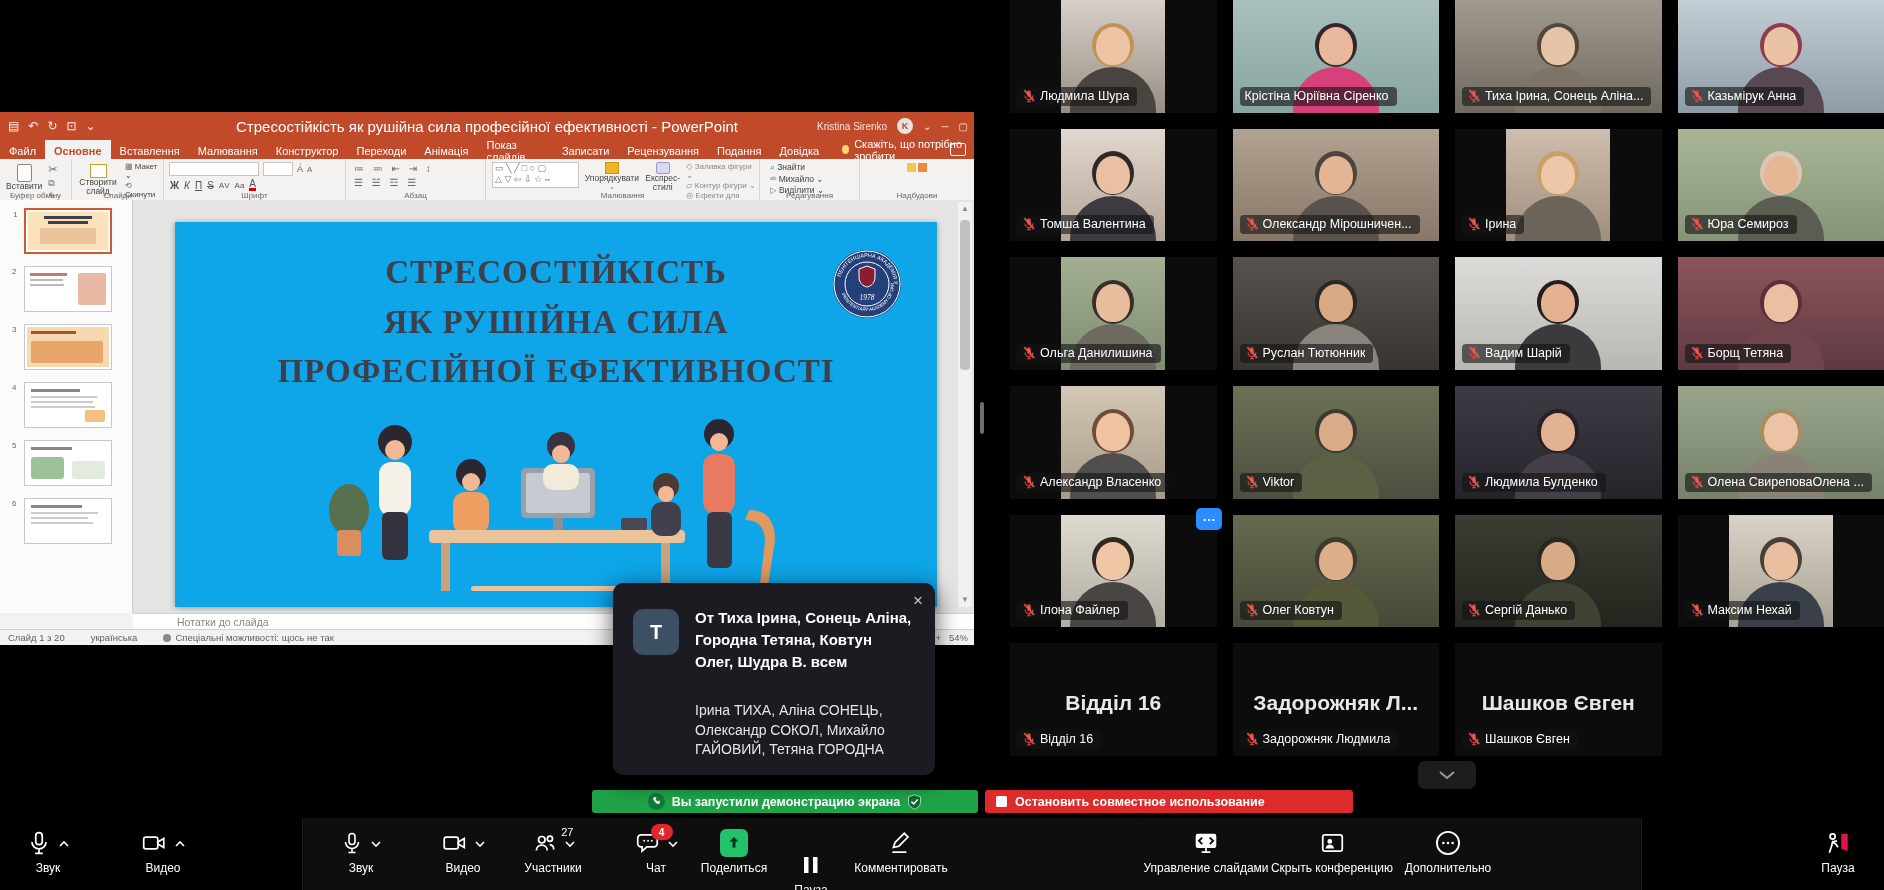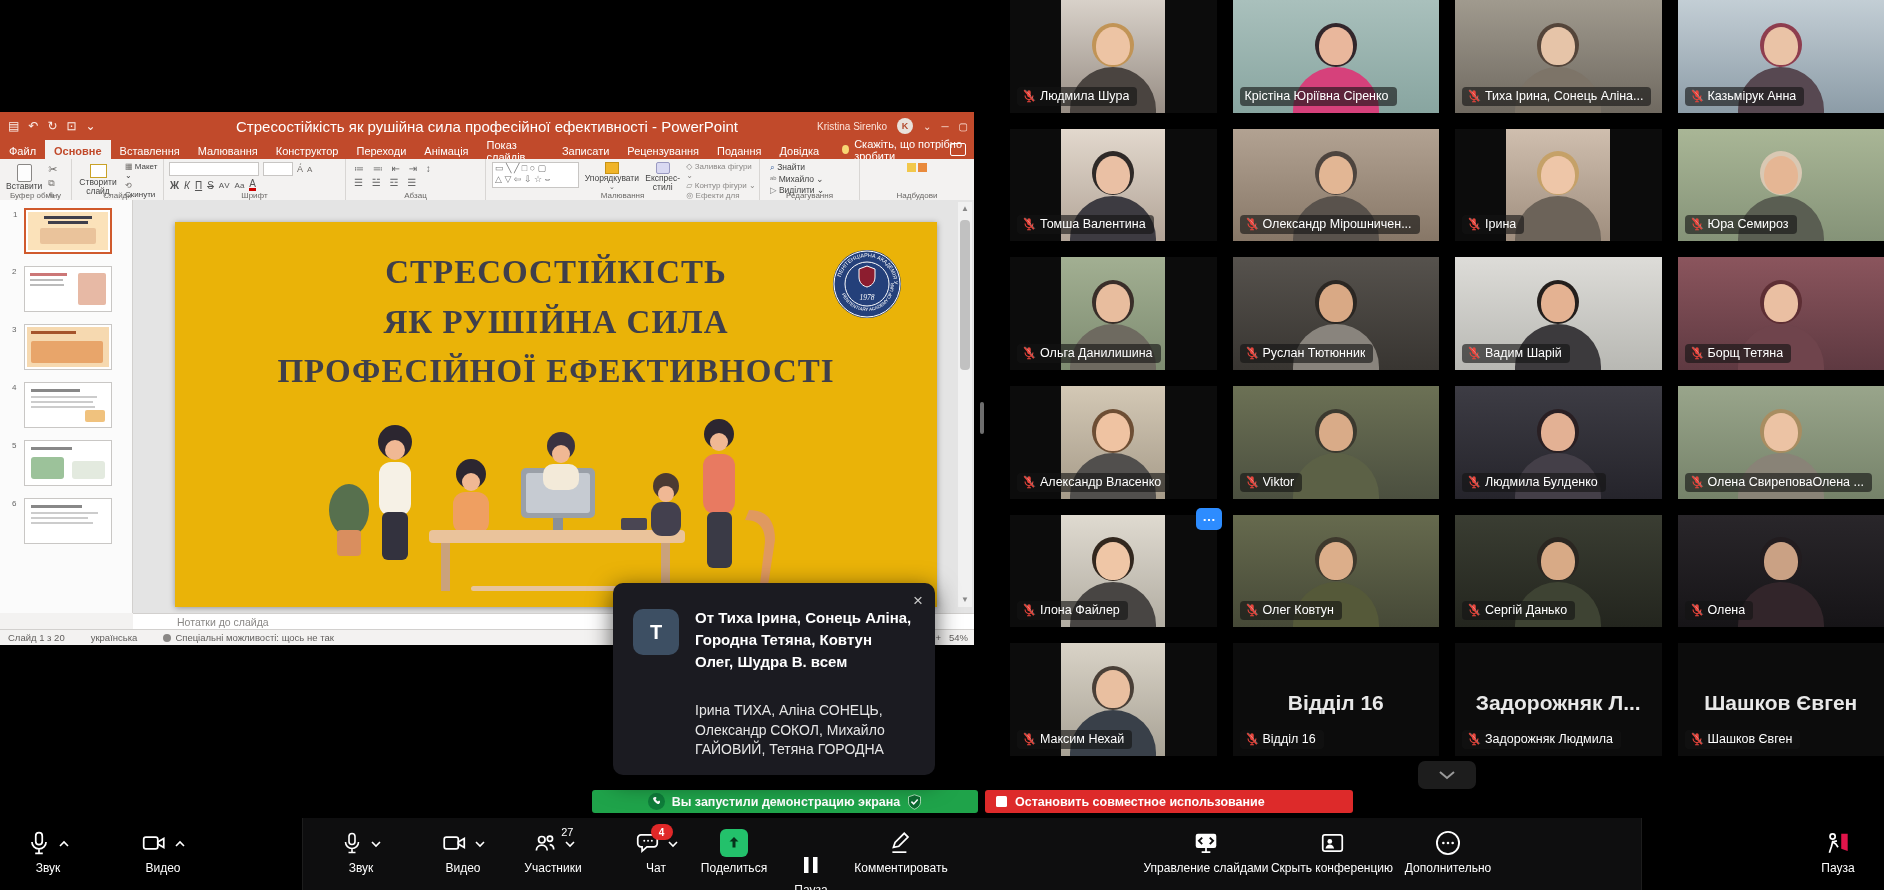--- a/index.html
+++ b/index.html
@@ -27,21 +27,21 @@
   .rbig{display:flex;flex-direction:column;align-items:center;font-size:8px;color:#444;line-height:1.1;padding-top:2px;}
   .rtxt{font-size:8.5px;color:#444;}
   .fontletters{font-size:10px;color:#555;display:flex;gap:5px;align-items:center;}
   .shapebox{border:1px solid #c8c6c4;background:#fff;font-size:9px;color:#777;padding:0 2px;line-height:1.25;}
   .workspace{position:absolute;left:0;top:88px;width:100%;height:413px;background:#e4e4e4;display:flex;}
   .thumbs{width:133px;height:100%;background:#fbfbfb;border-right:1px solid #d2d0ce;box-sizing:border-box;overflow:hidden;padding-top:8px;}
   .thumb{position:relative;margin:0 10px 12px 24px;width:88px;height:46px;background:#fff;border:1px solid #c9c7c5;box-sizing:border-box;}
   .thumb.sel{border:2px solid #d05a2d;}
   .thumb .tnum{position:absolute;left:-13px;top:0;font-size:8px;color:#666;}
   .slidearea{position:relative;flex:1;height:100%;}
-  .slide{position:absolute;left:42px;top:22px;width:762px;height:385px;background:#eab308;box-shadow:0 1px 6px rgba(0,0,0,.35);}
+  .slide{position:absolute;left:42px;top:22px;width:762px;height:385px;background:#0ea5e9;box-shadow:0 1px 6px rgba(0,0,0,.35);}
   .slide-title{margin-top:26px;text-align:center;font-family:"Liberation Serif",serif;font-weight:bold;font-size:33px;line-height:1.5;color:#3f3f4b;letter-spacing:1px;}
   .vscroll{position:absolute;right:2px;top:2px;width:14px;height:405px;background:#f1f1f1;}
   .vscroll .arr{position:absolute;left:0;width:14px;height:14px;font-size:8px;color:#888;text-align:center;line-height:14px;}
   .vthumb{position:absolute;left:2px;top:18px;width:10px;height:150px;background:#c1c1c1;border-radius:4px;}
   .notesbar{position:absolute;left:133px;right:0;top:501px;height:17px;background:#fff;border-top:1px solid #d2d0ce;font-size:10.5px;color:#8a8886;padding:2px 0 0 44px;box-sizing:border-box;}
   .statusbar{position:absolute;left:0;bottom:0;width:100%;height:15px;background:#f3f2f1;border-top:1px solid #d2d0ce;font-size:9.5px;color:#605e5c;display:flex;align-items:center;}
   .statusbar .sleft{display:flex;gap:26px;margin-left:8px;align-items:center;}
   .statusbar .sright{position:absolute;right:6px;display:flex;gap:8px;align-items:center;}
   .acc-ico{display:inline-block;width:8px;height:8px;border-radius:50%;background:#8a8886;margin-right:4px;vertical-align:middle;}
   
@@ -657,36 +657,20 @@
         <svg width="14" height="14" viewBox="0 0 16 16">
           <rect x="6" y="1.5" width="4" height="8" rx="2" fill="#e8453c"></rect>
           <path d="M3.5 7.5a4.5 4.5 0 0 0 9 0M8 12v2.2M5.8 14.6h4.4" fill="none" stroke="#e8453c" stroke-width="1.3"></path>
           <line x1="2.5" y1="1.5" x2="13.5" y2="14" stroke="#e8453c" stroke-width="1.8"></line>
           <line x1="3.6" y1="0.8" x2="14.6" y2="13.3" stroke="#fff" stroke-width=".7" opacity=".55"></line>
         </svg>
         <span class="nm">Сергій  Данько</span>
       </div>
     </div>
     <div class="tile">
-      <div class="vid " style="background:linear-gradient(180deg,#29262a,#161417);">
-        <div class="p-hair" style="background:#221c1f;"></div>
-        <div class="p-head" style="background:#caa184;"></div>
-        <div class="p-body" style="background:#32252a;"></div>
-      </div>
-      <div class="nametag">
-        <svg width="14" height="14" viewBox="0 0 16 16">
-          <rect x="6" y="1.5" width="4" height="8" rx="2" fill="#e8453c"></rect>
-          <path d="M3.5 7.5a4.5 4.5 0 0 0 9 0M8 12v2.2M5.8 14.6h4.4" fill="none" stroke="#e8453c" stroke-width="1.3"></path>
-          <line x1="2.5" y1="1.5" x2="13.5" y2="14" stroke="#e8453c" stroke-width="1.8"></line>
-          <line x1="3.6" y1="0.8" x2="14.6" y2="13.3" stroke="#fff" stroke-width=".7" opacity=".55"></line>
-        </svg>
-        <span class="nm">Олена</span>
-      </div>
-    </div>
-    <div class="tile">
       <div class="vid strip" style="background:linear-gradient(180deg,#d9d3c7,#a8a295);">
         <div class="p-hair" style="background:#493f37;"></div>
         <div class="p-head" style="background:#e9bfa0;"></div>
         <div class="p-body" style="background:#394049;"></div>
       </div>
       <div class="nametag">
         <svg width="14" height="14" viewBox="0 0 16 16">
           <rect x="6" y="1.5" width="4" height="8" rx="2" fill="#e8453c"></rect>
           <path d="M3.5 7.5a4.5 4.5 0 0 0 9 0M8 12v2.2M5.8 14.6h4.4" fill="none" stroke="#e8453c" stroke-width="1.3"></path>
           <line x1="2.5" y1="1.5" x2="13.5" y2="14" stroke="#e8453c" stroke-width="1.8"></line>

